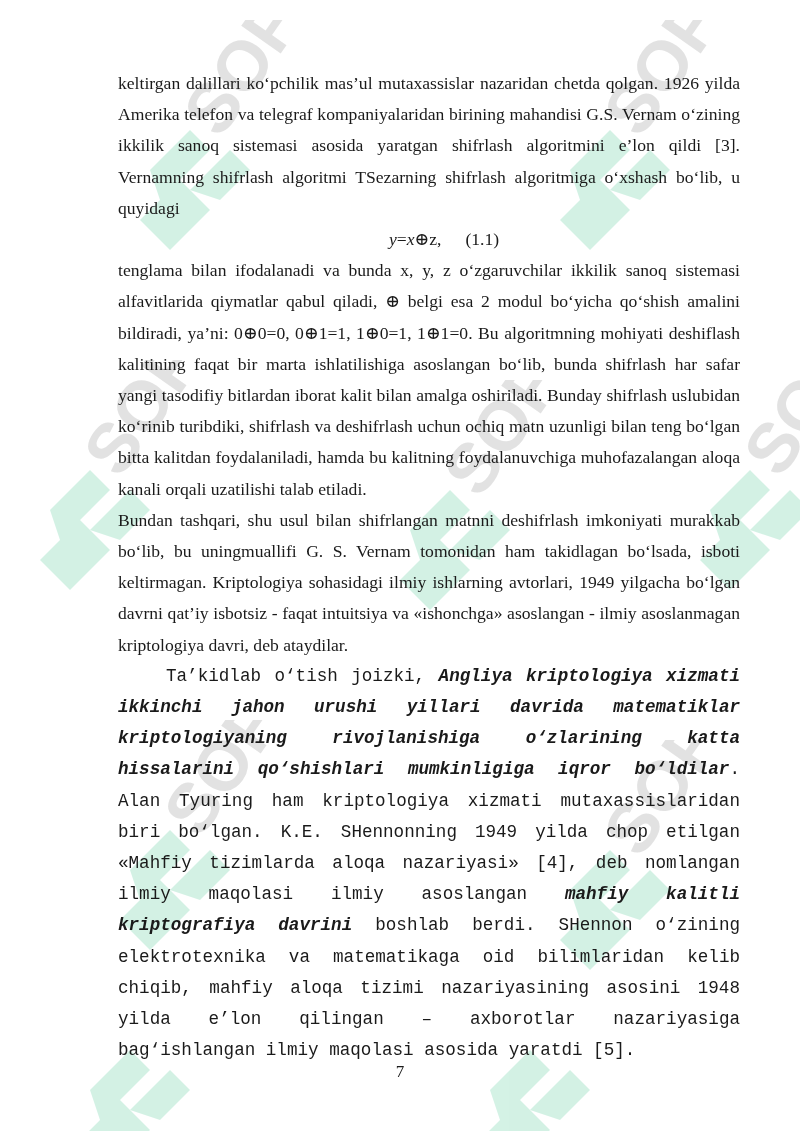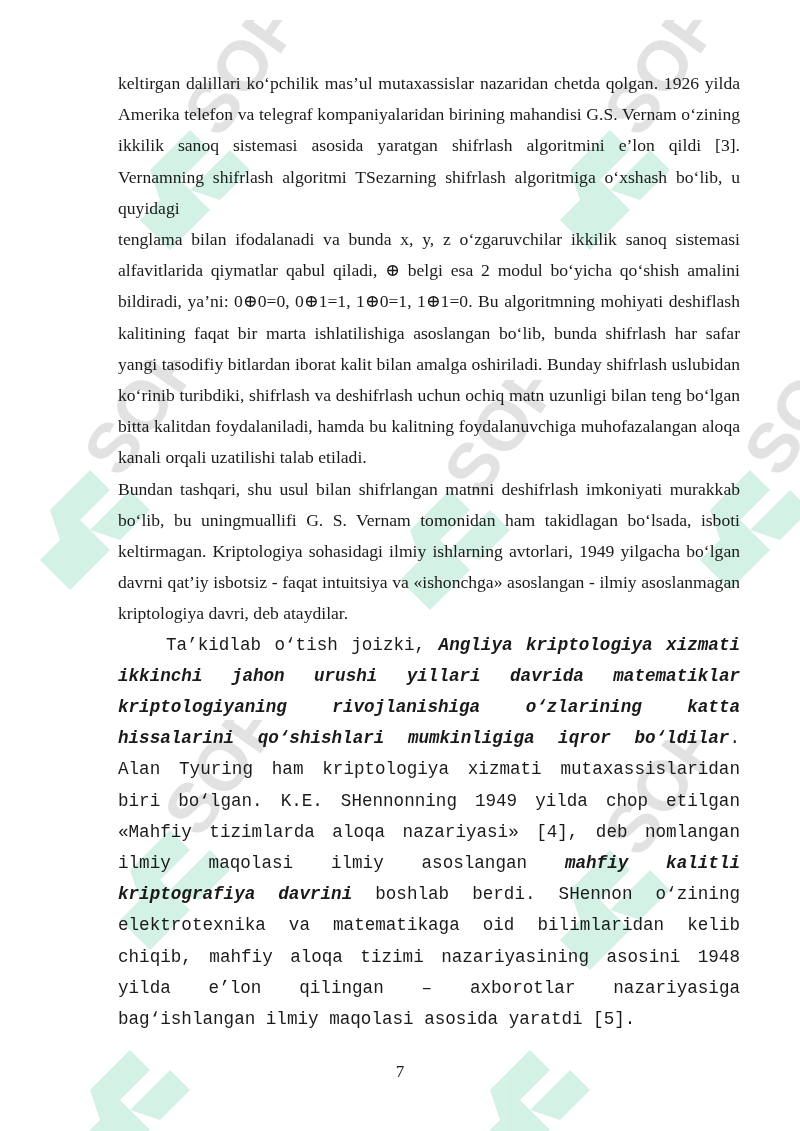--- a/index.html
+++ b/index.html
@@ -89,20 +89,23 @@
       <path d="M110 170 L150 130 L170 150 L140 180 Z" fill="#3cc48a"></path>
     </g>
   </svg>
 </div>
 
 <div class="page">
   <p>
     <span>keltirgan dalillari ko‘pchilik mas’ul mutaxassislar nazaridan chetda qolgan. 1926 yilda Amerika telefon va telegraf kompaniyalaridan birining mahandisi G.S. Vernam o‘zining ikkilik sanoq sistemasi asosida yaratgan shifrlash algoritmini e’lon qildi [3]. Vernamning shifrlash algoritmi TSezarning shifrlash algoritmiga o‘xshash bo‘lib, u quyidagi</span>
   </p>
 
+  <p class="eq">
+    <span class="var">y</span><span>=</span><span class="var">x</span><span>⊕</span><span>z</span><span>,</span><span class="num">(1.1)</span>
+  </p>
 
   <p>
     <span>tenglama bilan ifodalanadi va bunda x, y, z o‘zgaruvchilar ikkilik sanoq sistemasi alfavitlarida qiymatlar qabul qiladi, ⊕ belgi esa 2 modul bo‘yicha qo‘shish amalini bildiradi, ya’ni: 0⊕0=0, 0⊕1=1, 1⊕0=1, 1⊕1=0. Bu algoritmning mohiyati deshiflash kalitining faqat bir marta ishlatilishiga asoslangan bo‘lib, bunda shifrlash har safar yangi tasodifiy bitlardan iborat kalit bilan amalga oshiriladi. Bunday shifrlash uslubidan ko‘rinib turibdiki, shifrlash va deshifrlash uchun ochiq matn uzunligi bilan teng bo‘lgan bitta kalitdan foydalaniladi, hamda bu kalitning foydalanuvchiga muhofazalangan aloqa kanali orqali uzatilishi talab etiladi.</span>
   </p>
 
   <p>
     <span>Bundan tashqari, shu usul bilan shifrlangan matnni deshifrlash imkoniyati murakkab bo‘lib, bu uningmuallifi G. S. Vernam tomonidan ham takidlagan bo‘lsada, isboti keltirmagan. Kriptologiya sohasidagi ilmiy ishlarning avtorlari, 1949 yilgacha bo‘lgan davrni qat’iy isbotsiz - faqat intuitsiya va «ishonchga» asoslangan - ilmiy asoslanmagan kriptologiya davri, deb ataydilar.</span>
   </p>
 
   <p class="indent">

